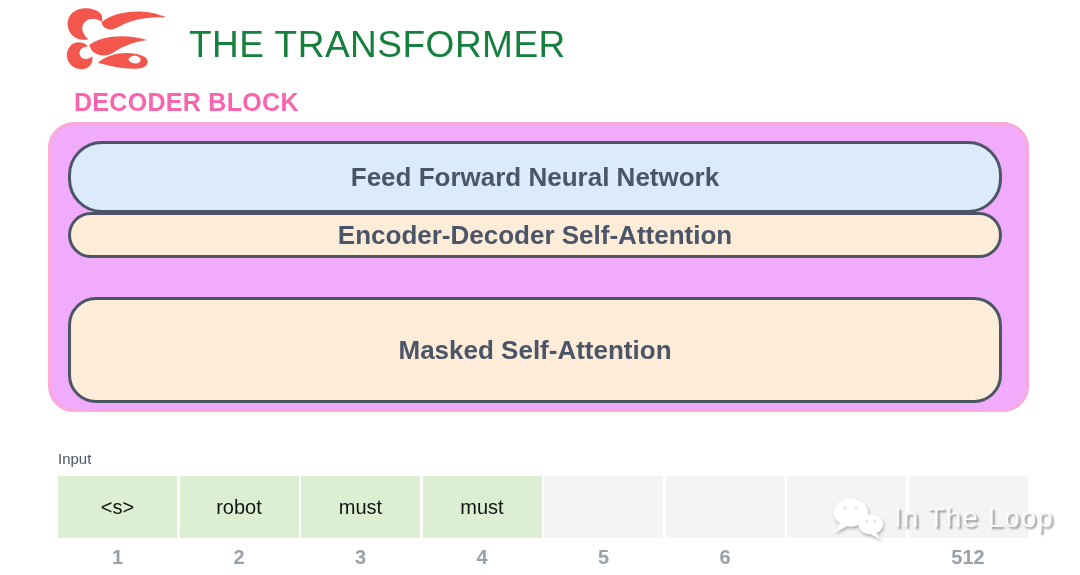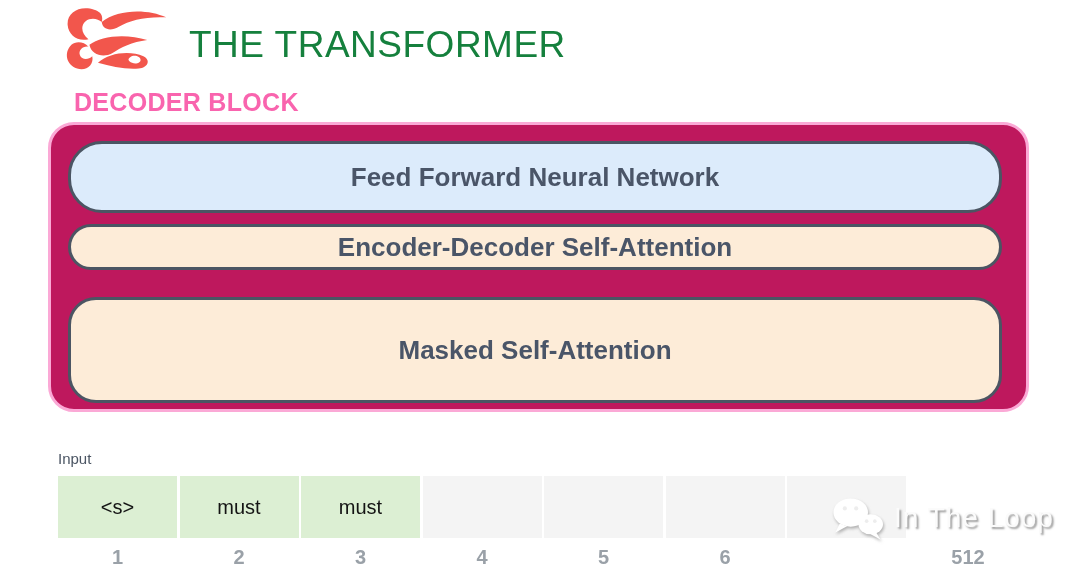--- a/index.html
+++ b/index.html
@@ -13,32 +13,32 @@
     position:absolute;left:189px;top:24px;
     font-size:37px;font-weight:400;color:#15803d;letter-spacing:0.5px;
   }
   .subtitle{
     position:absolute;left:74px;top:88px;
     font-size:25px;font-weight:800;color:#f964ae;letter-spacing:0.3px;
   }
   
   .decoder-frame{
     position:absolute;left:48px;top:122px;width:975px;height:284px;
-    border:3px solid #fba9d6;border-radius:26px;background:#be185d;
+    border:3px solid #fba9d6;border-radius:26px;background:#f0abfc;
   }
   .layer-box{
     position:absolute;left:17px;width:934px;
     display:flex;align-items:center;justify-content:center;
     border:3.5px solid #4b5563;box-sizing:border-box;
     font-size:26px;font-weight:700;color:#4a5568;
   }
   .box-blue{background:#dcebfb;}
   .box-peach{background:#fdecd8;}
   .box-1{top:16px;height:72px;border-radius:34px;}
-  .box-2{top:99px;height:46px;border-radius:27px;}
+  .box-2{top:87px;height:46px;border-radius:27px;}
   .box-3{top:172px;height:106px;border-radius:28px;}
   
   .input-label{
     position:absolute;left:58px;top:450px;
     font-size:15px;font-weight:400;color:#4b5563;
   }
   .cells-row{
     position:absolute;left:58px;top:476px;display:flex;gap:2.5px;
   }
   .cell{
@@ -92,20 +92,21 @@
     </div>
     <div class="layer-box box-peach box-3">
       <span>Masked Self-Attention</span>
     </div>
   </div>
 
   <div class="input-label">Input</div>
 
   <div class="cells-row">
     <div class="cell cell-green">&lt;s&gt;</div>
+    <div class="cell cell-green">robot</div>
     <div class="cell cell-green">must</div>
     <div class="cell cell-green">must</div>
     <div class="cell cell-gray"></div>
     <div class="cell cell-gray"></div>
     <div class="cell cell-gray"></div>
     <div class="cell cell-gray"></div>
   </div>
 
   <div class="positions-row">
     <div class="pos">1</div>

